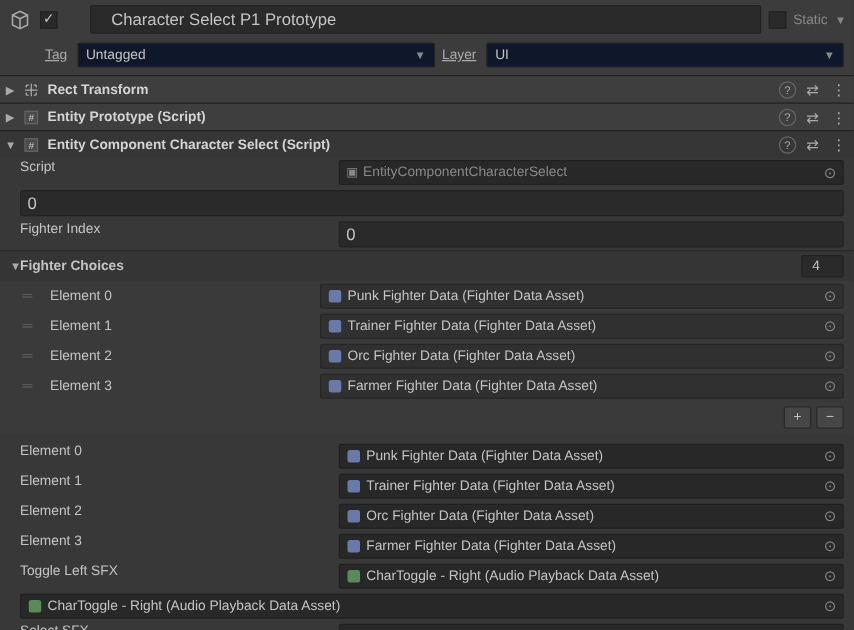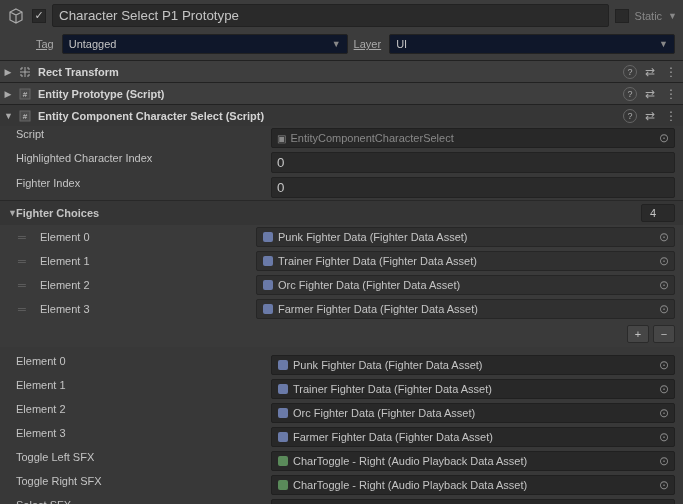--- a/index.html
+++ b/index.html
@@ -1,21 +1,21 @@
 <!DOCTYPE html>
 <html><head>
 <meta charset="utf-8">
 <style>
 * { margin: 0; padding: 0; box-sizing: border-box; font-family: Arial, sans-serif; }
 body { background: #383838; color: #c4c4c4; font-size: 11px; width: 683px; height: 504px; overflow: hidden; }
 .header { display: flex; align-items: center; padding: 4px 6px; background: #3c3c3c; gap: 6px; }
 .cube-icon { width: 20px; height: 20px; display: flex; align-items: center; justify-content: center; }
 .checkbox { width: 14px; height: 14px; background: #2a2a2a; border: 1px solid #222; display: flex; align-items: center; justify-content: center; }
 .check { color: #c4c4c4; font-size: 11px; line-height: 1; }
-.name-field { flex: 1; background: #2a2a2a; border: 1px solid #222; padding: 3px 6px; color: #c4c4c4; border-radius: 2px; }
+.name-field { flex: 1; background: #2a2a2a; border: 1px solid #222; padding: 3px 16px; color: #c4c4c4; border-radius: 2px; margin-left: 20px; }
 .static-box { width: 14px; height: 14px; background: #2a2a2a; border: 1px solid #222; }
 .static-label { color: #888; }
 .dd-arrow { color: #888; font-size: 9px; }
 .row2 { display: flex; align-items: center; padding: 3px 8px 6px 36px; gap: 6px; background: #3c3c3c; }
 .tag-label, .layer-label { color: #aaa; padding-right: 2px; text-decoration: underline; }
 .dropdown { flex: 1; background: #0f172a; border: 1px solid #222; padding: 3px 6px; display: flex; justify-content: space-between; align-items: center; border-radius: 2px; }
 .comp-header { display: flex; align-items: center; background: #3e3e3e; padding: 3px 4px; border-top: 1px solid #222; gap: 6px; min-height: 22px; }
 .comp-header.dark { background: #363636; }
 .fold { font-size: 9px; color: #aaa; width: 8px; text-align: center; }
 .comp-icon { width: 14px; height: 14px; display: flex; align-items: center; justify-content: center; }
@@ -117,21 +117,20 @@
 <div class="prop-row">
   <span class="prop-label">Script</span>
   <div class="obj-field ro">
     <span class="script-icon">▣</span>
     <span>EntityComponentCharacterSelect</span>
     <span class="target">⊙</span>
   </div>
 </div>
 
 <div class="prop-row">
-  <span class="prop-label">Highlighted Character Index</span>
   <input class="num-field" value="0" style="">
 </div>
 
 <div class="prop-row">
   <span class="prop-label">Fighter Index</span>
   <input class="num-field" value="0" style="">
 </div>
 
 <div class="arr-header">
   <span class="fold">▼</span>
@@ -259,21 +258,20 @@
         <svg width="12" height="12">
           <rect x="1" y="1" width="10" height="10" fill="#5a8a5a" rx="2"></rect>
         </svg>
       </span>
     <span>CharToggle - Right (Audio Playback Data Asset)</span>
     <span class="target">⊙</span>
   </div>
 </div>
 
 <div class="prop-row">
-  <span class="prop-label">Toggle Right SFX</span>
   <div class="obj-field">
     <span class="so-icon">
         <svg width="12" height="12">
           <rect x="1" y="1" width="10" height="10" fill="#5a8a5a" rx="2"></rect>
         </svg>
       </span>
     <span>CharToggle - Right (Audio Playback Data Asset)</span>
     <span class="target">⊙</span>
   </div>
 </div>

